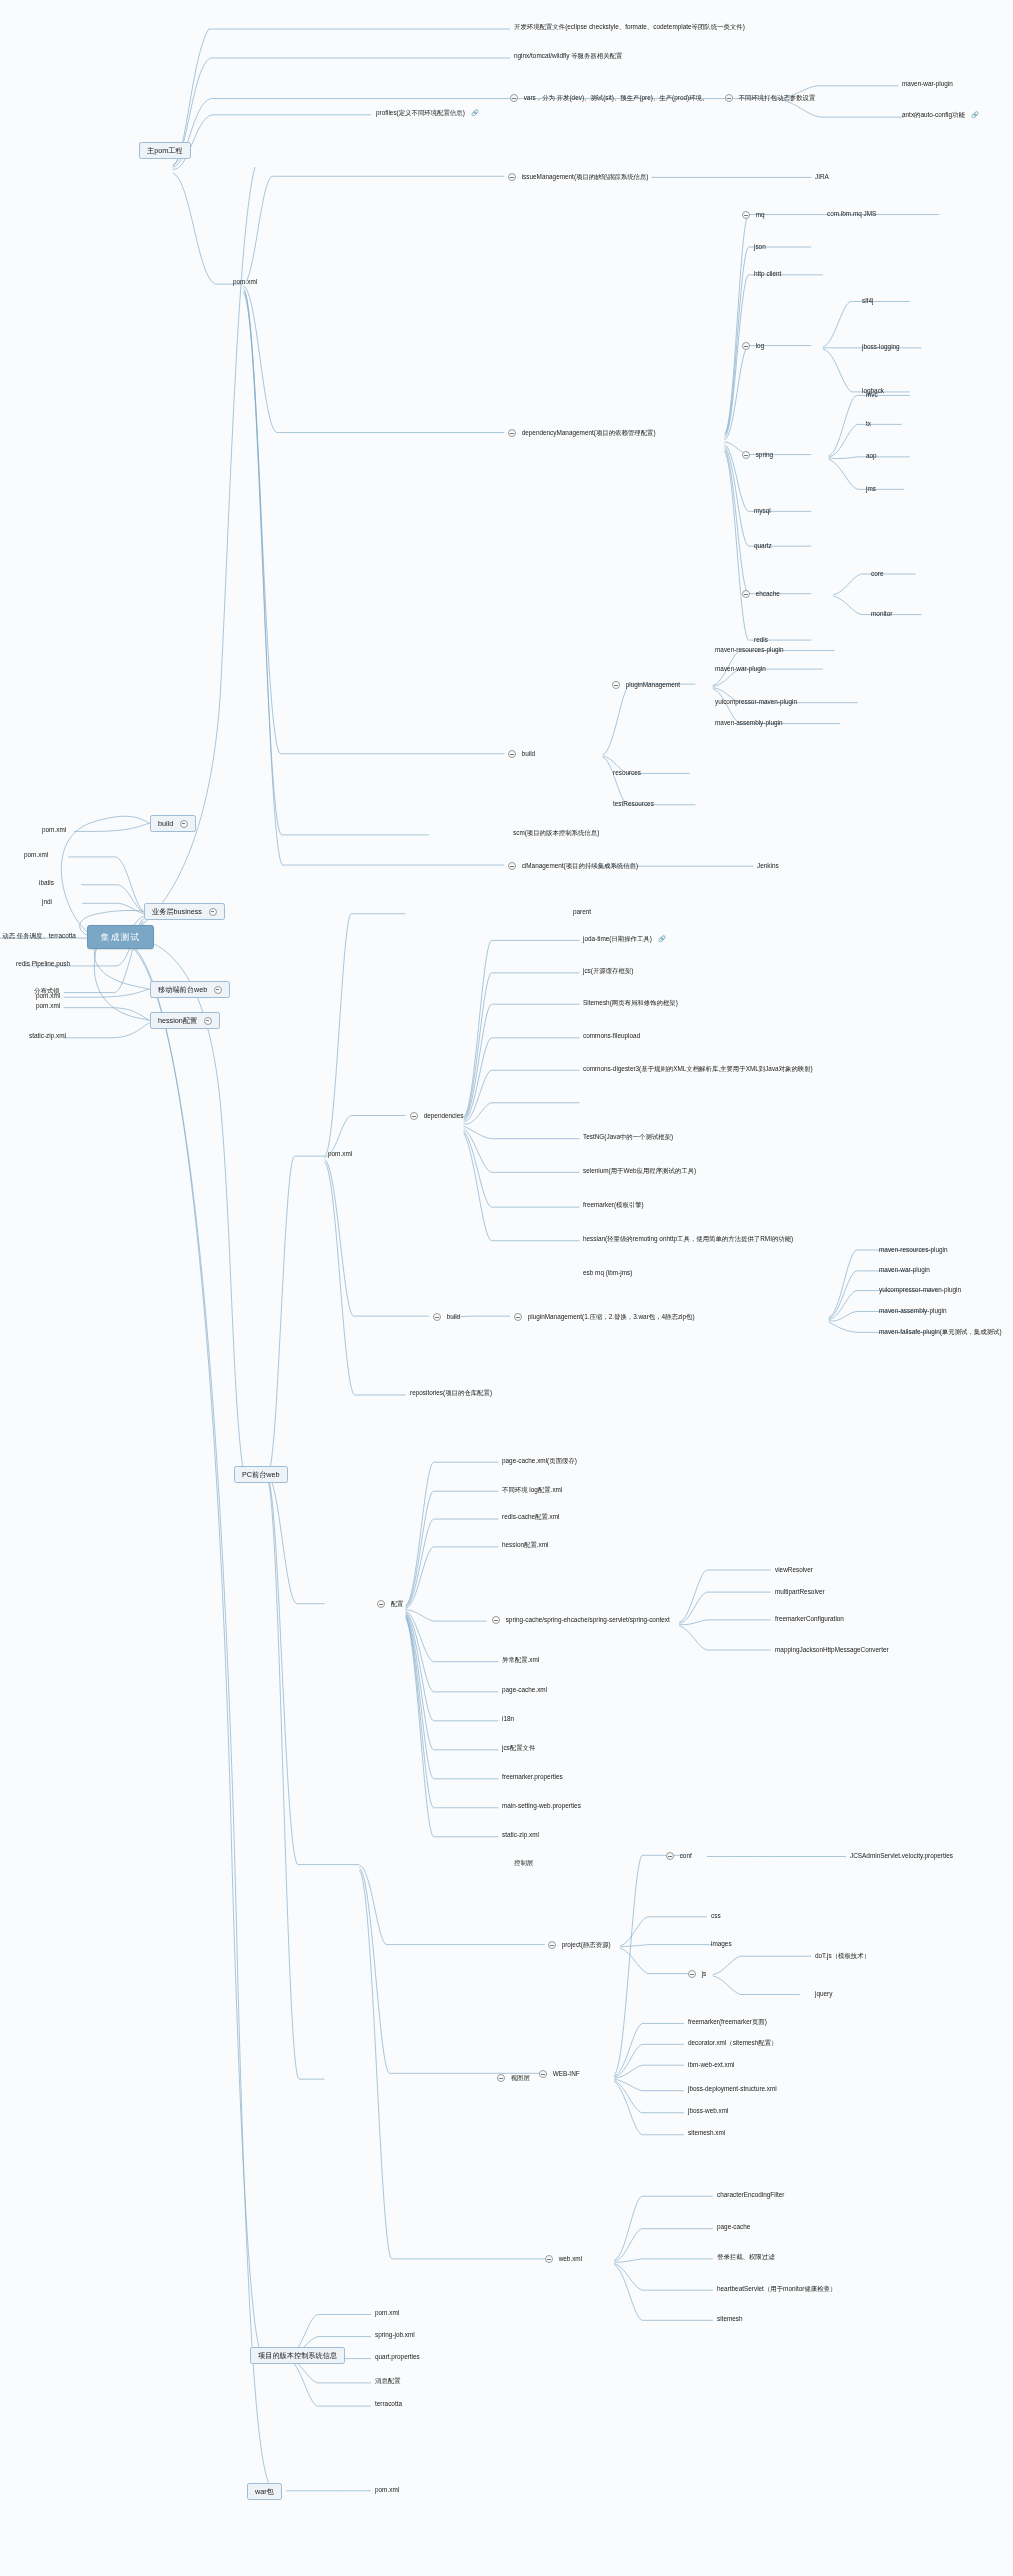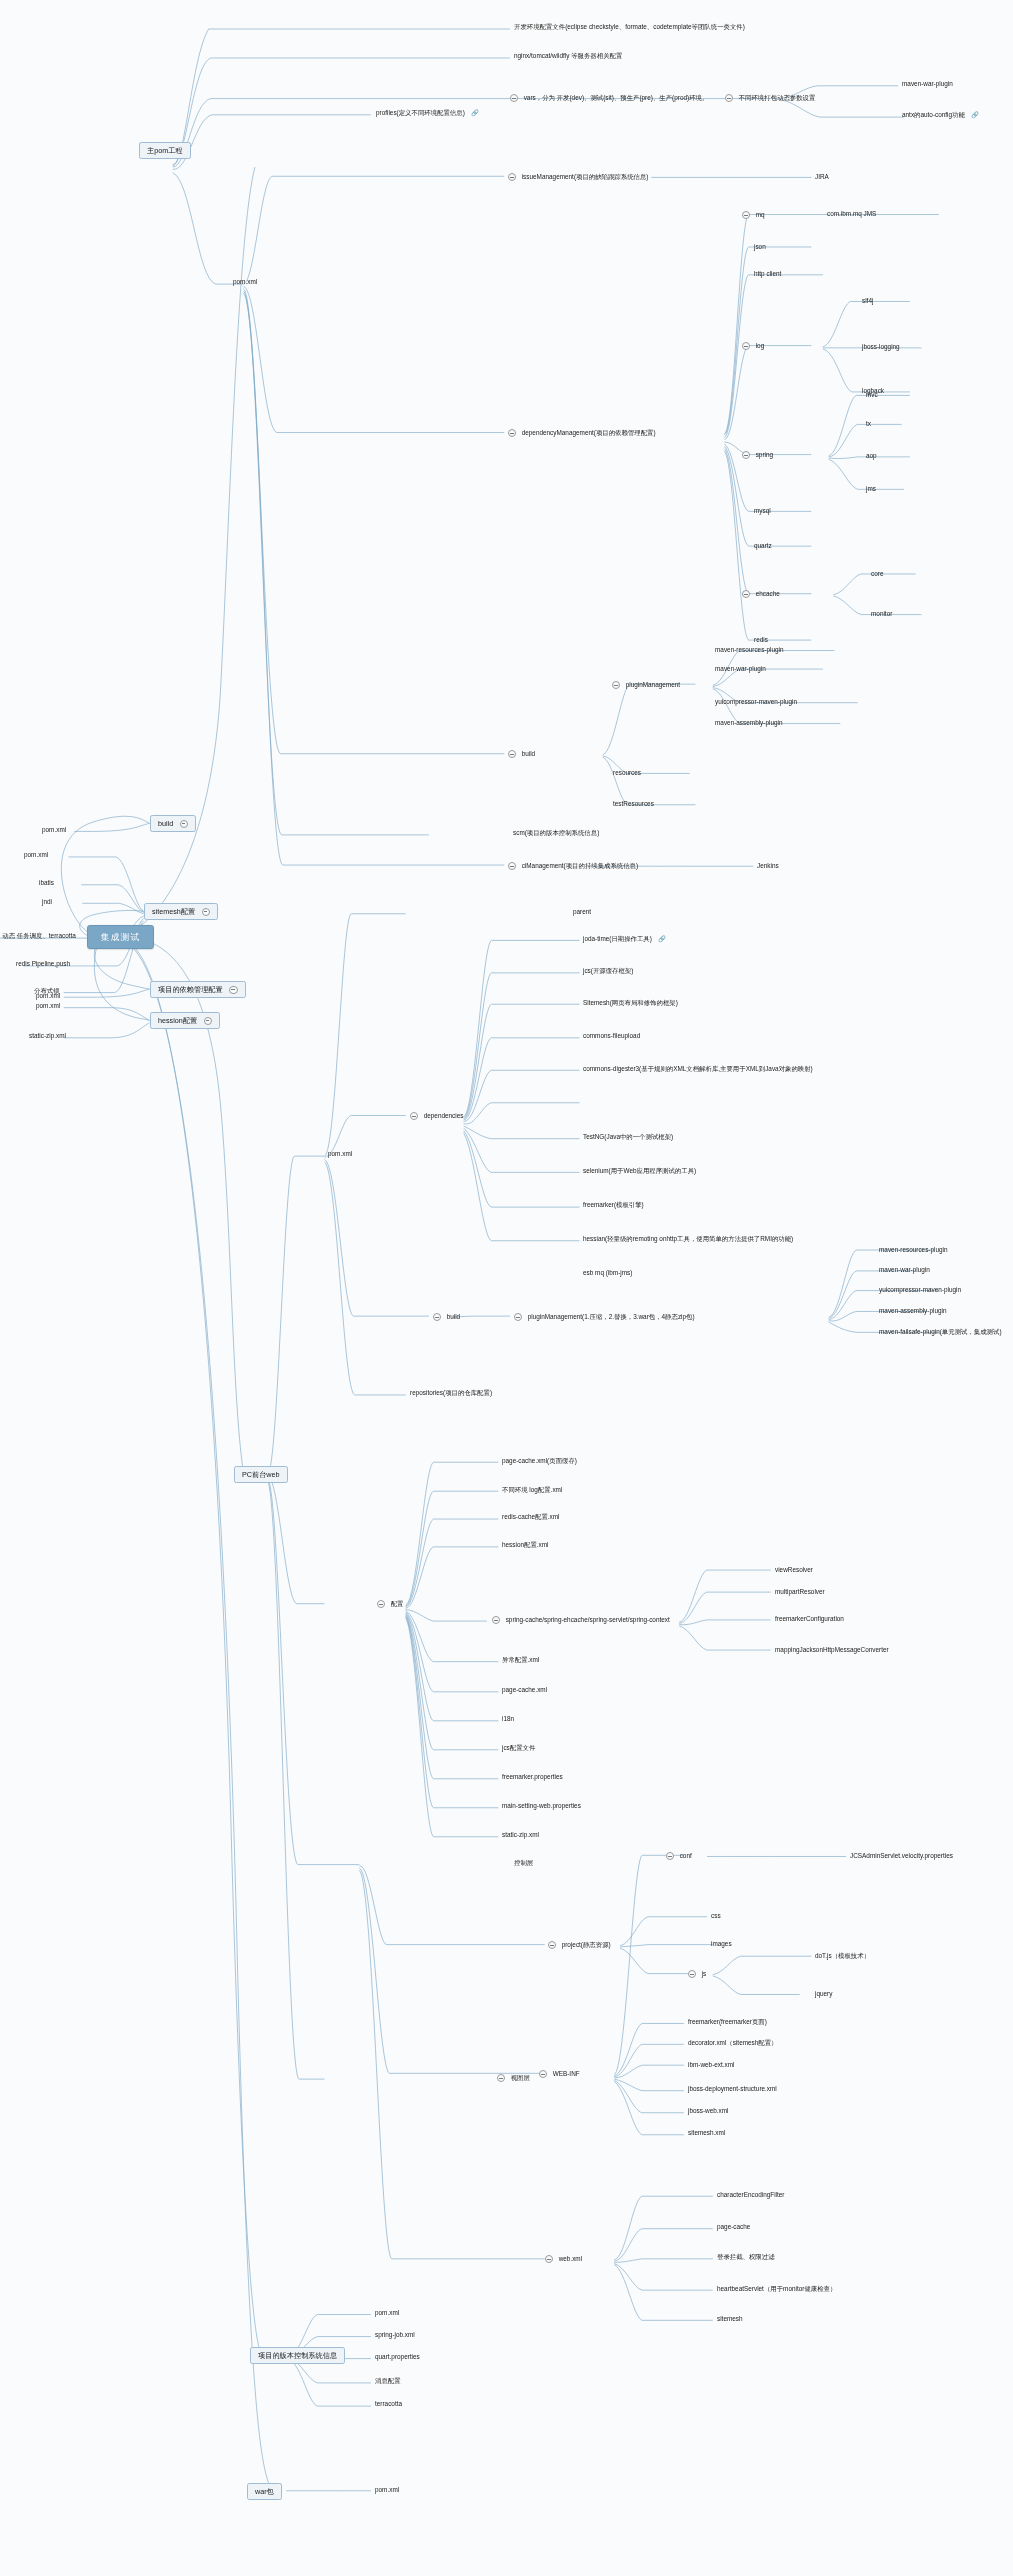--- a/index.html
+++ b/index.html
@@ -186,32 +186,32 @@
   </div>
 
   <div class="node lvl1" style="left:150px;top:815px;">
     <span class="lbl">build</span>
     <span class="toggle right"></span>
   </div>
   <div class="node" style="left:42px;top:827px;">
     <span class="lbl">pom.xml</span></div>
 
   <div class="node lvl1" style="left:144px;top:903px;">
-    <span class="lbl">sitemesh配置</span>
+    <span class="lbl">业务层business</span>
     <span class="toggle right"></span>
   </div>
   <div class="node" style="left:24px;top:852px;"><span class="lbl">pom.xml</span></div>
   <div class="node" style="left:39px;top:880px;"><span class="lbl">ibatis</span></div>
   <div class="node" style="left:42px;top:899px;"><span class="lbl">jndi</span></div>
   <div class="node" style="left:2.3px;top:933px;"><span class="lbl">动态 任务调度、terracotta</span></div>
   <div class="node" style="left:16px;top:961px;"><span class="lbl">redis Pipeline,push</span></div>
   <div class="node" style="left:34px;top:988px;"><span class="lbl">分布式锁</span></div>
 
   <div class="node lvl1" style="left:150px;top:981px;">
-    <span class="lbl">项目的依赖管理配置</span>
+    <span class="lbl">移动端前台web</span>
     <span class="toggle right"></span>
   </div>
   <div class="node" style="left:36px;top:993px;"><span class="lbl">pom.xml</span></div>
 
   <div class="node lvl1" style="left:150px;top:1012px;">
     <span class="lbl">hession配置</span>
     <span class="toggle right"></span>
   </div>
   <div class="node" style="left:36px;top:1003px;"><span class="lbl">pom.xml</span></div>
   <div class="node" style="left:29px;top:1033px;"><span class="lbl">static-zip.xml</span></div>

